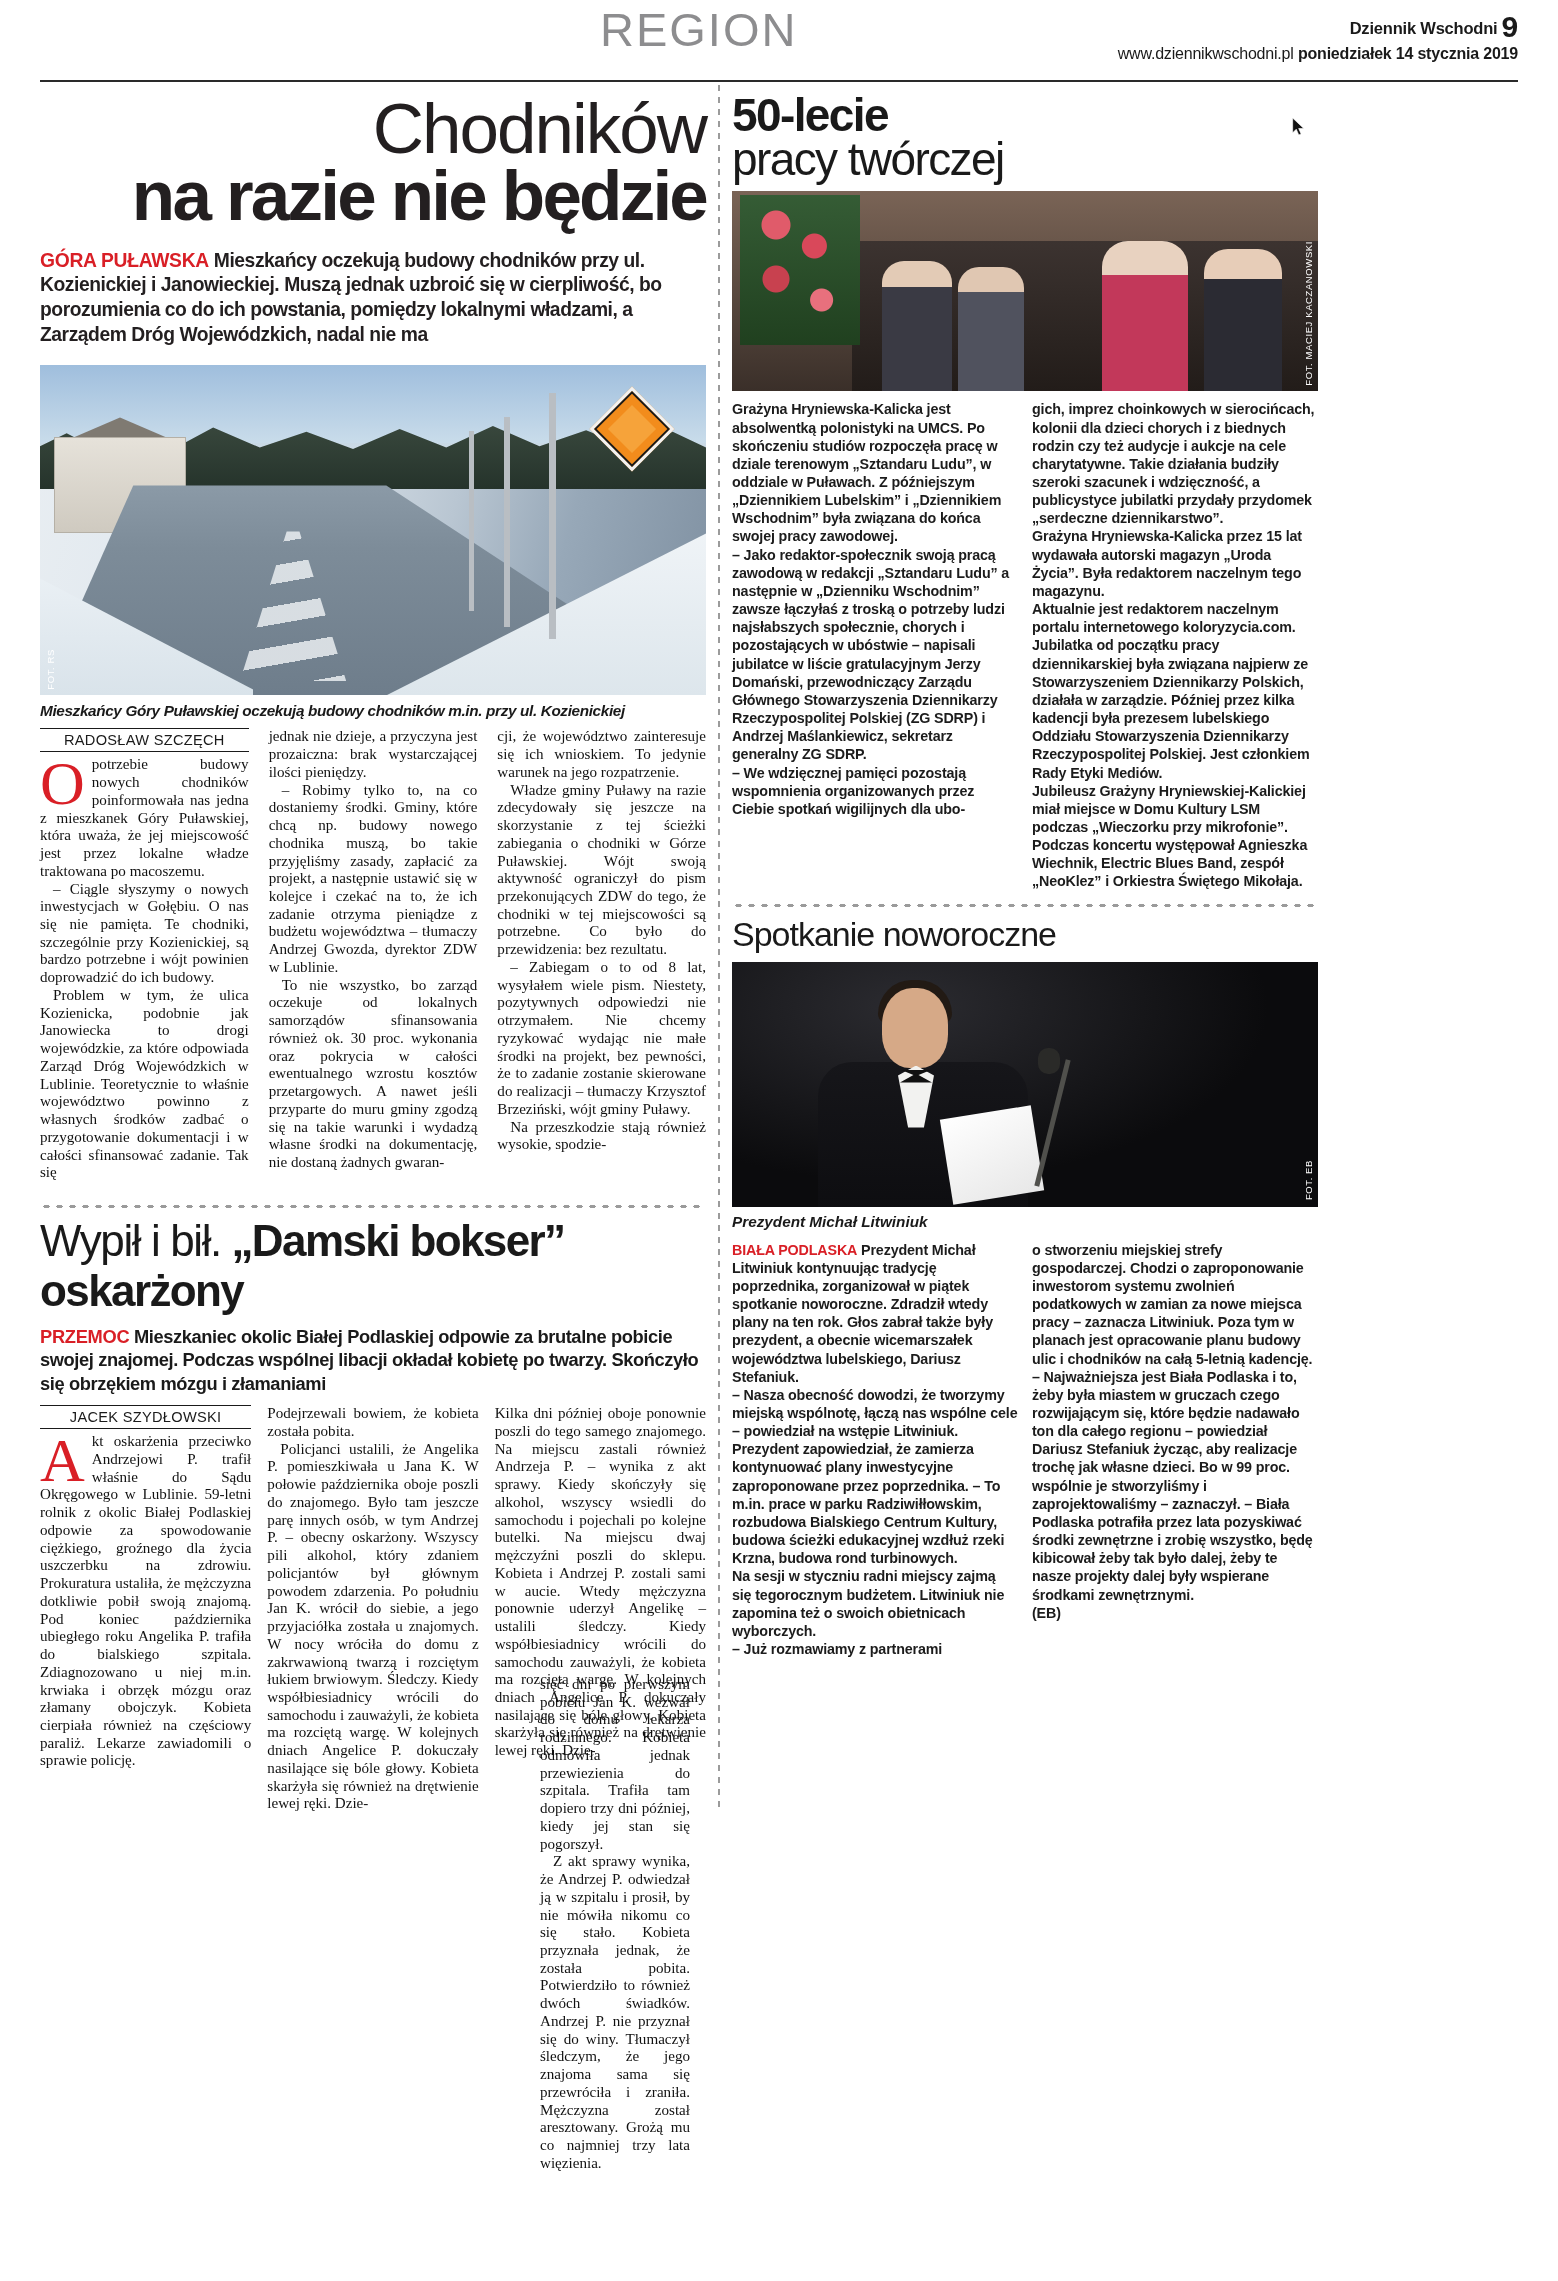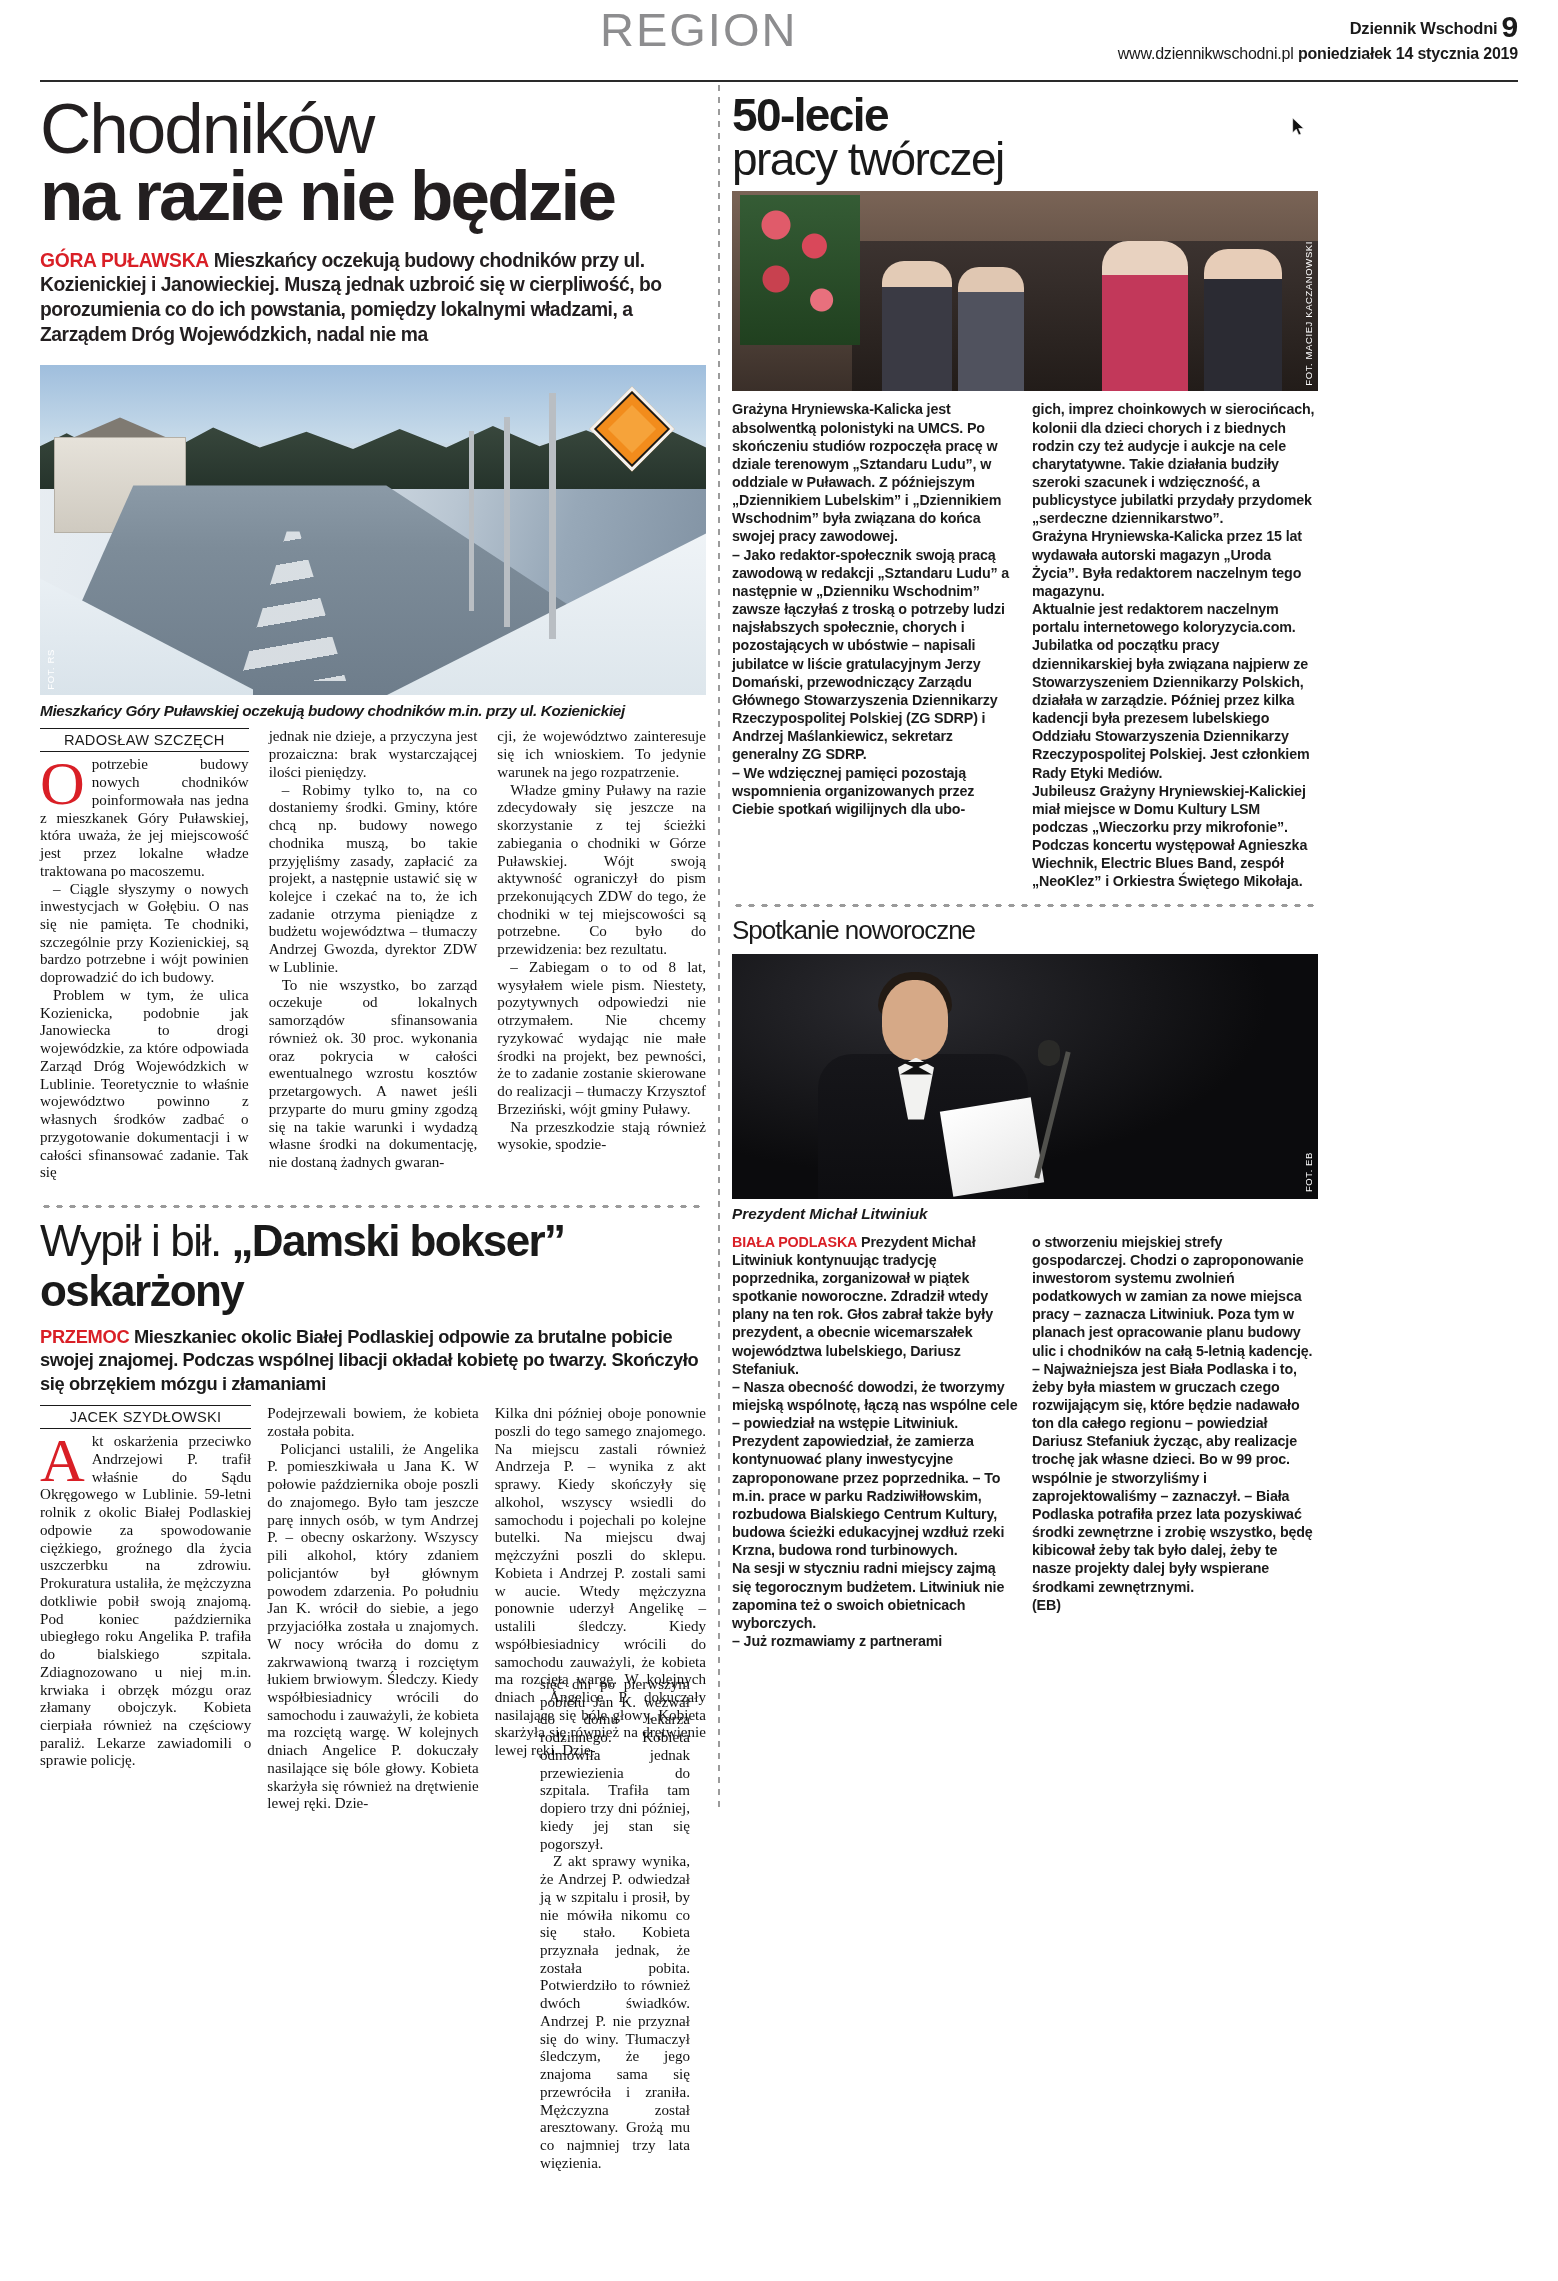--- a/index.html
+++ b/index.html
@@ -47,21 +47,21 @@
   .dot-rule-h {
     height: 5px; width: 100%;
     background-image: radial-gradient(#9b9b9b 38%, transparent 42%);
     background-size: 13px 5px; background-repeat: repeat-x;
     margin: 7px 0;
   }
 
   
   .headline-main {
     font-size: 71px; line-height: 0.92; font-weight: 300;
-    letter-spacing: -2px; margin: 14px 0 0 0; color: #231f20;
+    letter-spacing: -2px; margin: 14px 0 0 0; color: #231f20; text-align: right;
   }
   .headline-main .bold { font-weight: 800; letter-spacing: -2.8px; display: block; margin-top: 2px; }
 
   .lead {
     font-size: 19.3px; line-height: 1.28; margin-top: 20px;
     font-weight: 600; letter-spacing: -0.45px; color: #231f20;
   }
   .kicker-red { color: #d91f26; font-weight: 800; letter-spacing: -0.3px; }
 
   
@@ -158,21 +158,21 @@
     background:linear-gradient(180deg,#e3cbb6 0 26px,#3a3a44 26px 100%); border-radius:22px 22px 0 0; }
   .jb-figD { position:absolute; left:226px; bottom:0; width:66px; height:124px;
     background:linear-gradient(180deg,#e0c7b2 0 25px,#50525e 25px 100%); border-radius:21px 21px 0 0; }
 
   .rail-cols { display:flex; gap:14px; margin-top:9px; }
   .rail-cols > div { flex:1; }
   .railtext { font-size: 14.3px; line-height: 1.27; letter-spacing: -0.15px; font-weight: 600; color:#1c1c1c; }
   .railtext p { margin: 0; }
   .rail-kicker { color:#d91f26; font-weight:800; }
 
-  .hl-spotkanie { font-size: 26px; font-weight: 300; letter-spacing: -1px; margin: 2px 0 8px; }
+  .hl-spotkanie { font-size: 34px; font-weight: 300; letter-spacing: -1px; margin: 2px 0 8px; }
 
   .photo-spot { height: 245px; position: relative; overflow: hidden;
     background: radial-gradient(ellipse at 30% 18%, #2b2b30 0%, #0b0b0d 62%); }
   .sp-head { position:absolute; left:150px; top:26px; width:66px; height:80px;
     background:#d6a987; border-radius:46% 46% 42% 42%; }
   .sp-hair { position:absolute; left:146px; top:18px; width:74px; height:44px;
     background:#221a14; border-radius:40px 40px 12px 12px; }
   .sp-body { position:absolute; left:86px; top:100px; width:210px; height:150px;
     background:linear-gradient(180deg,#16161a,#0d0d10); border-radius:34px 34px 0 0; }
   .sp-shirt { position:absolute; left:166px; top:104px; width:36px; height:62px;

